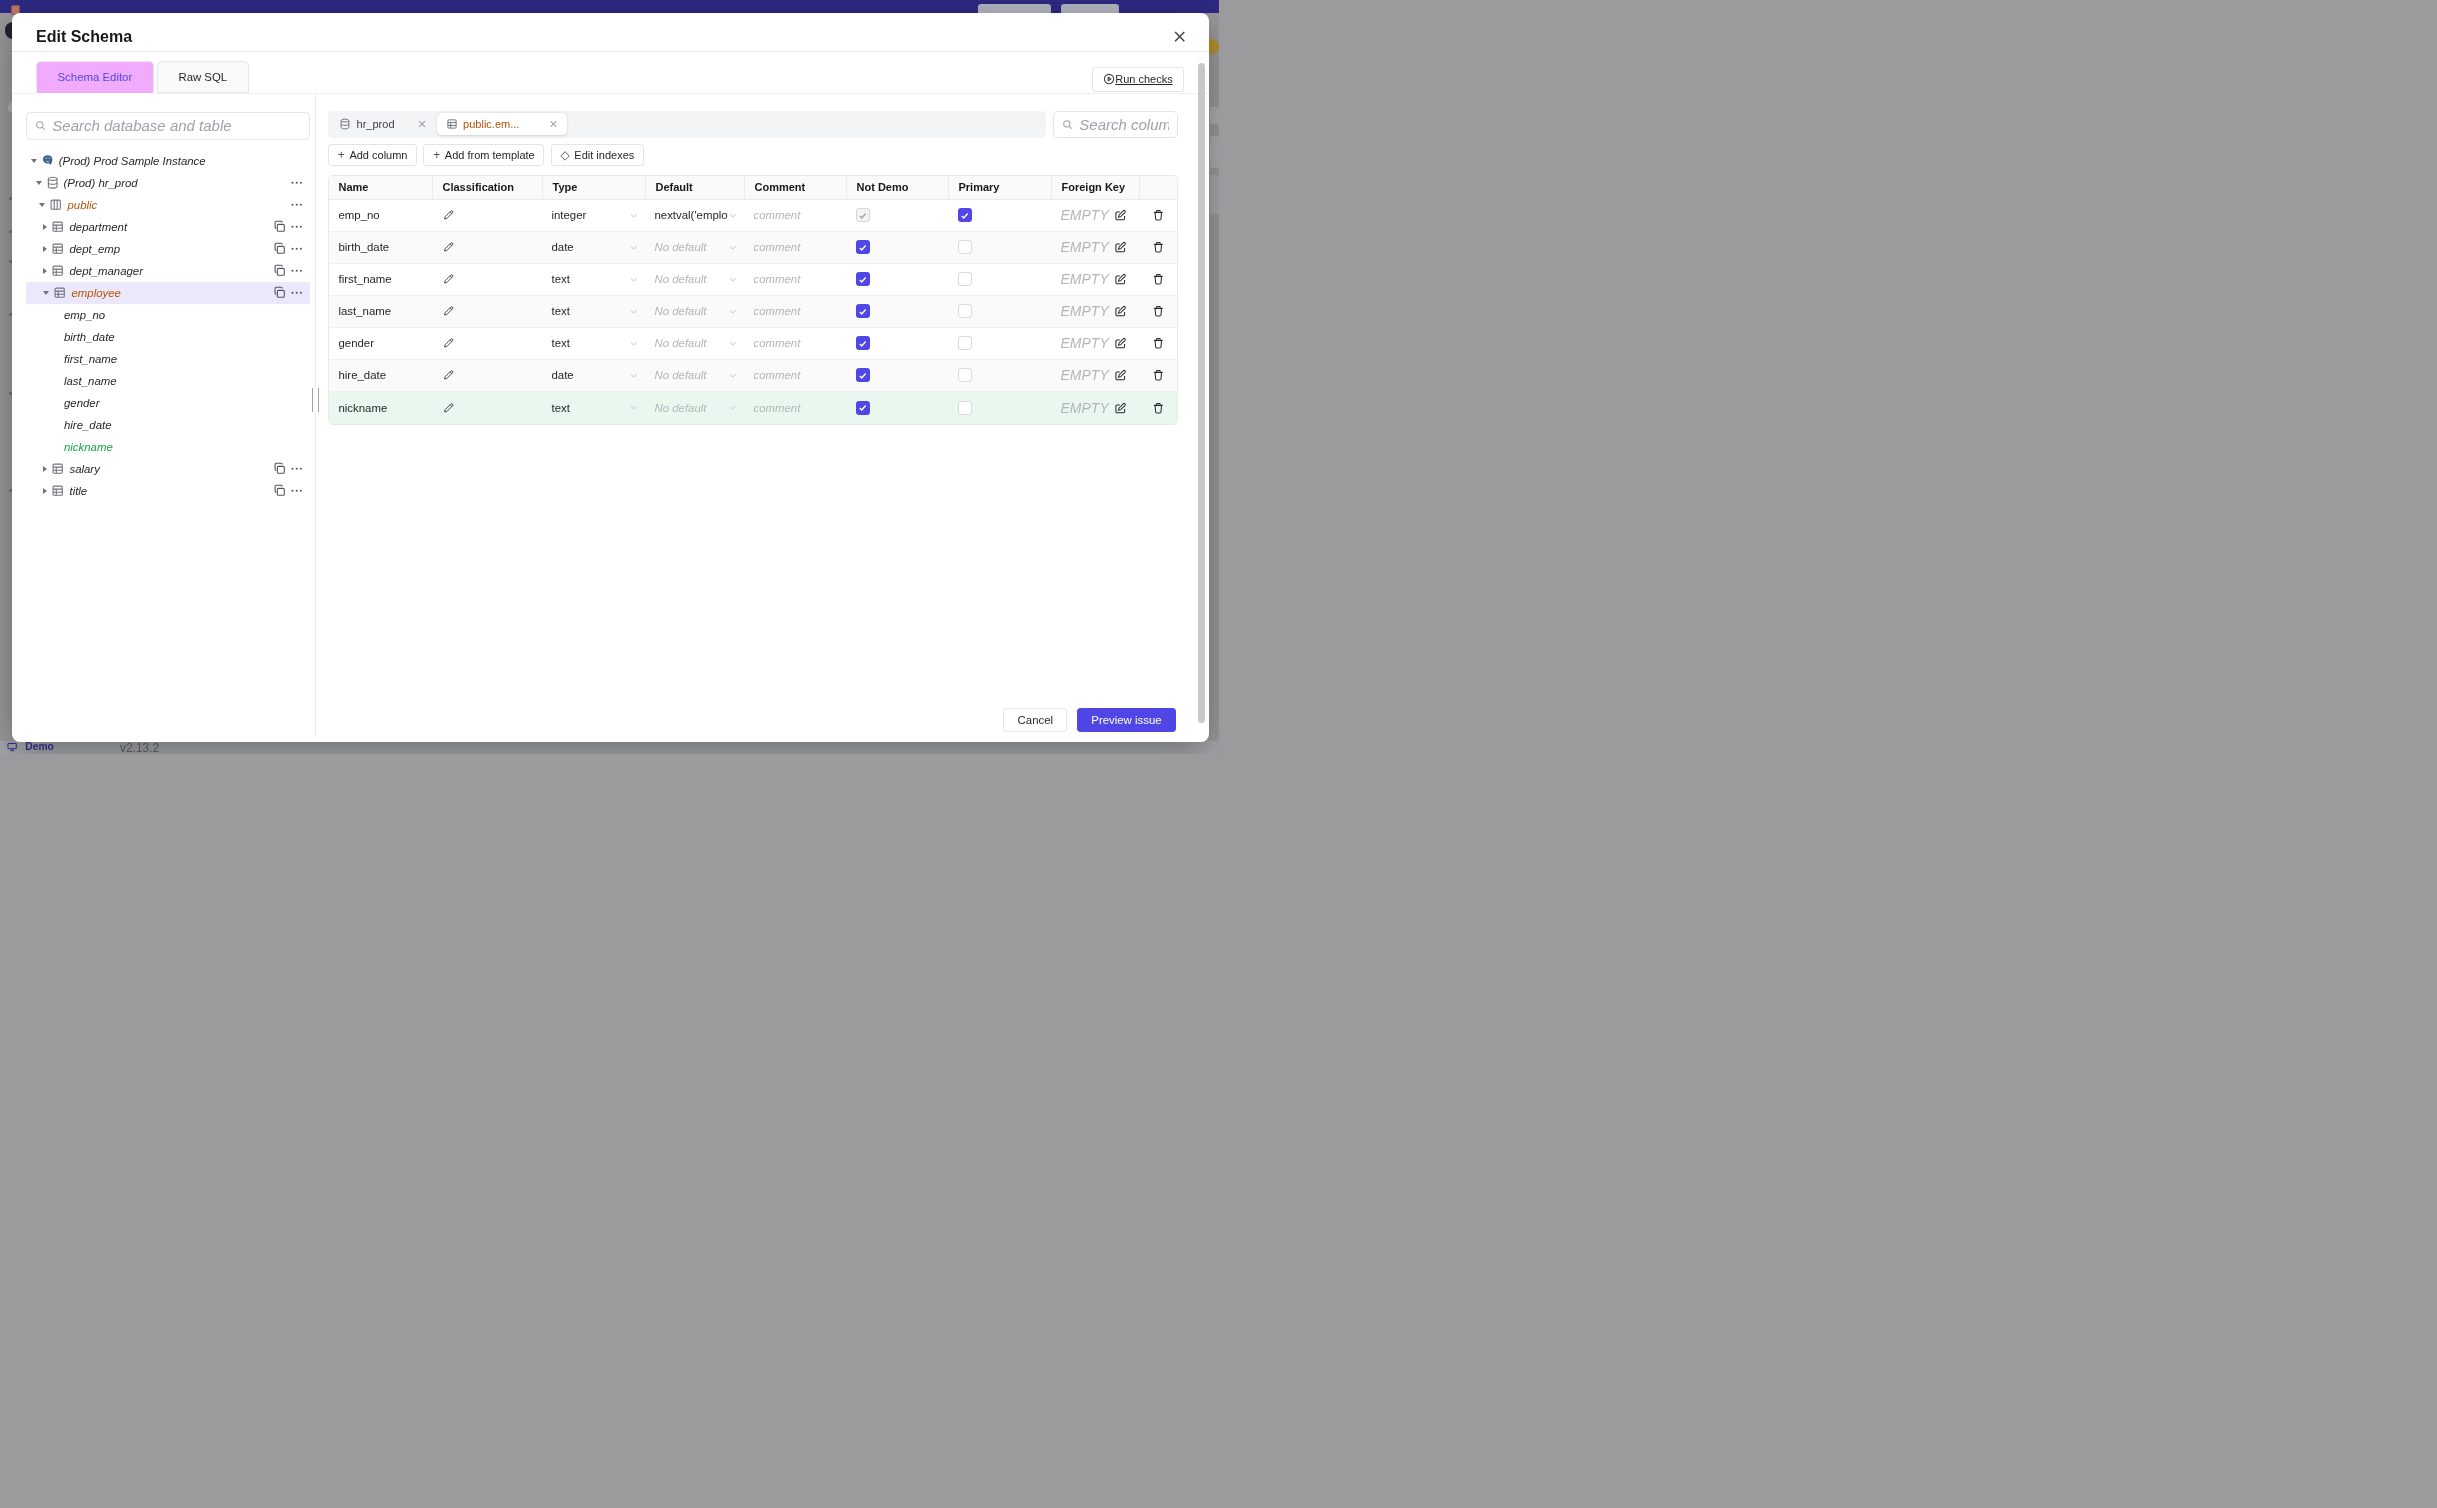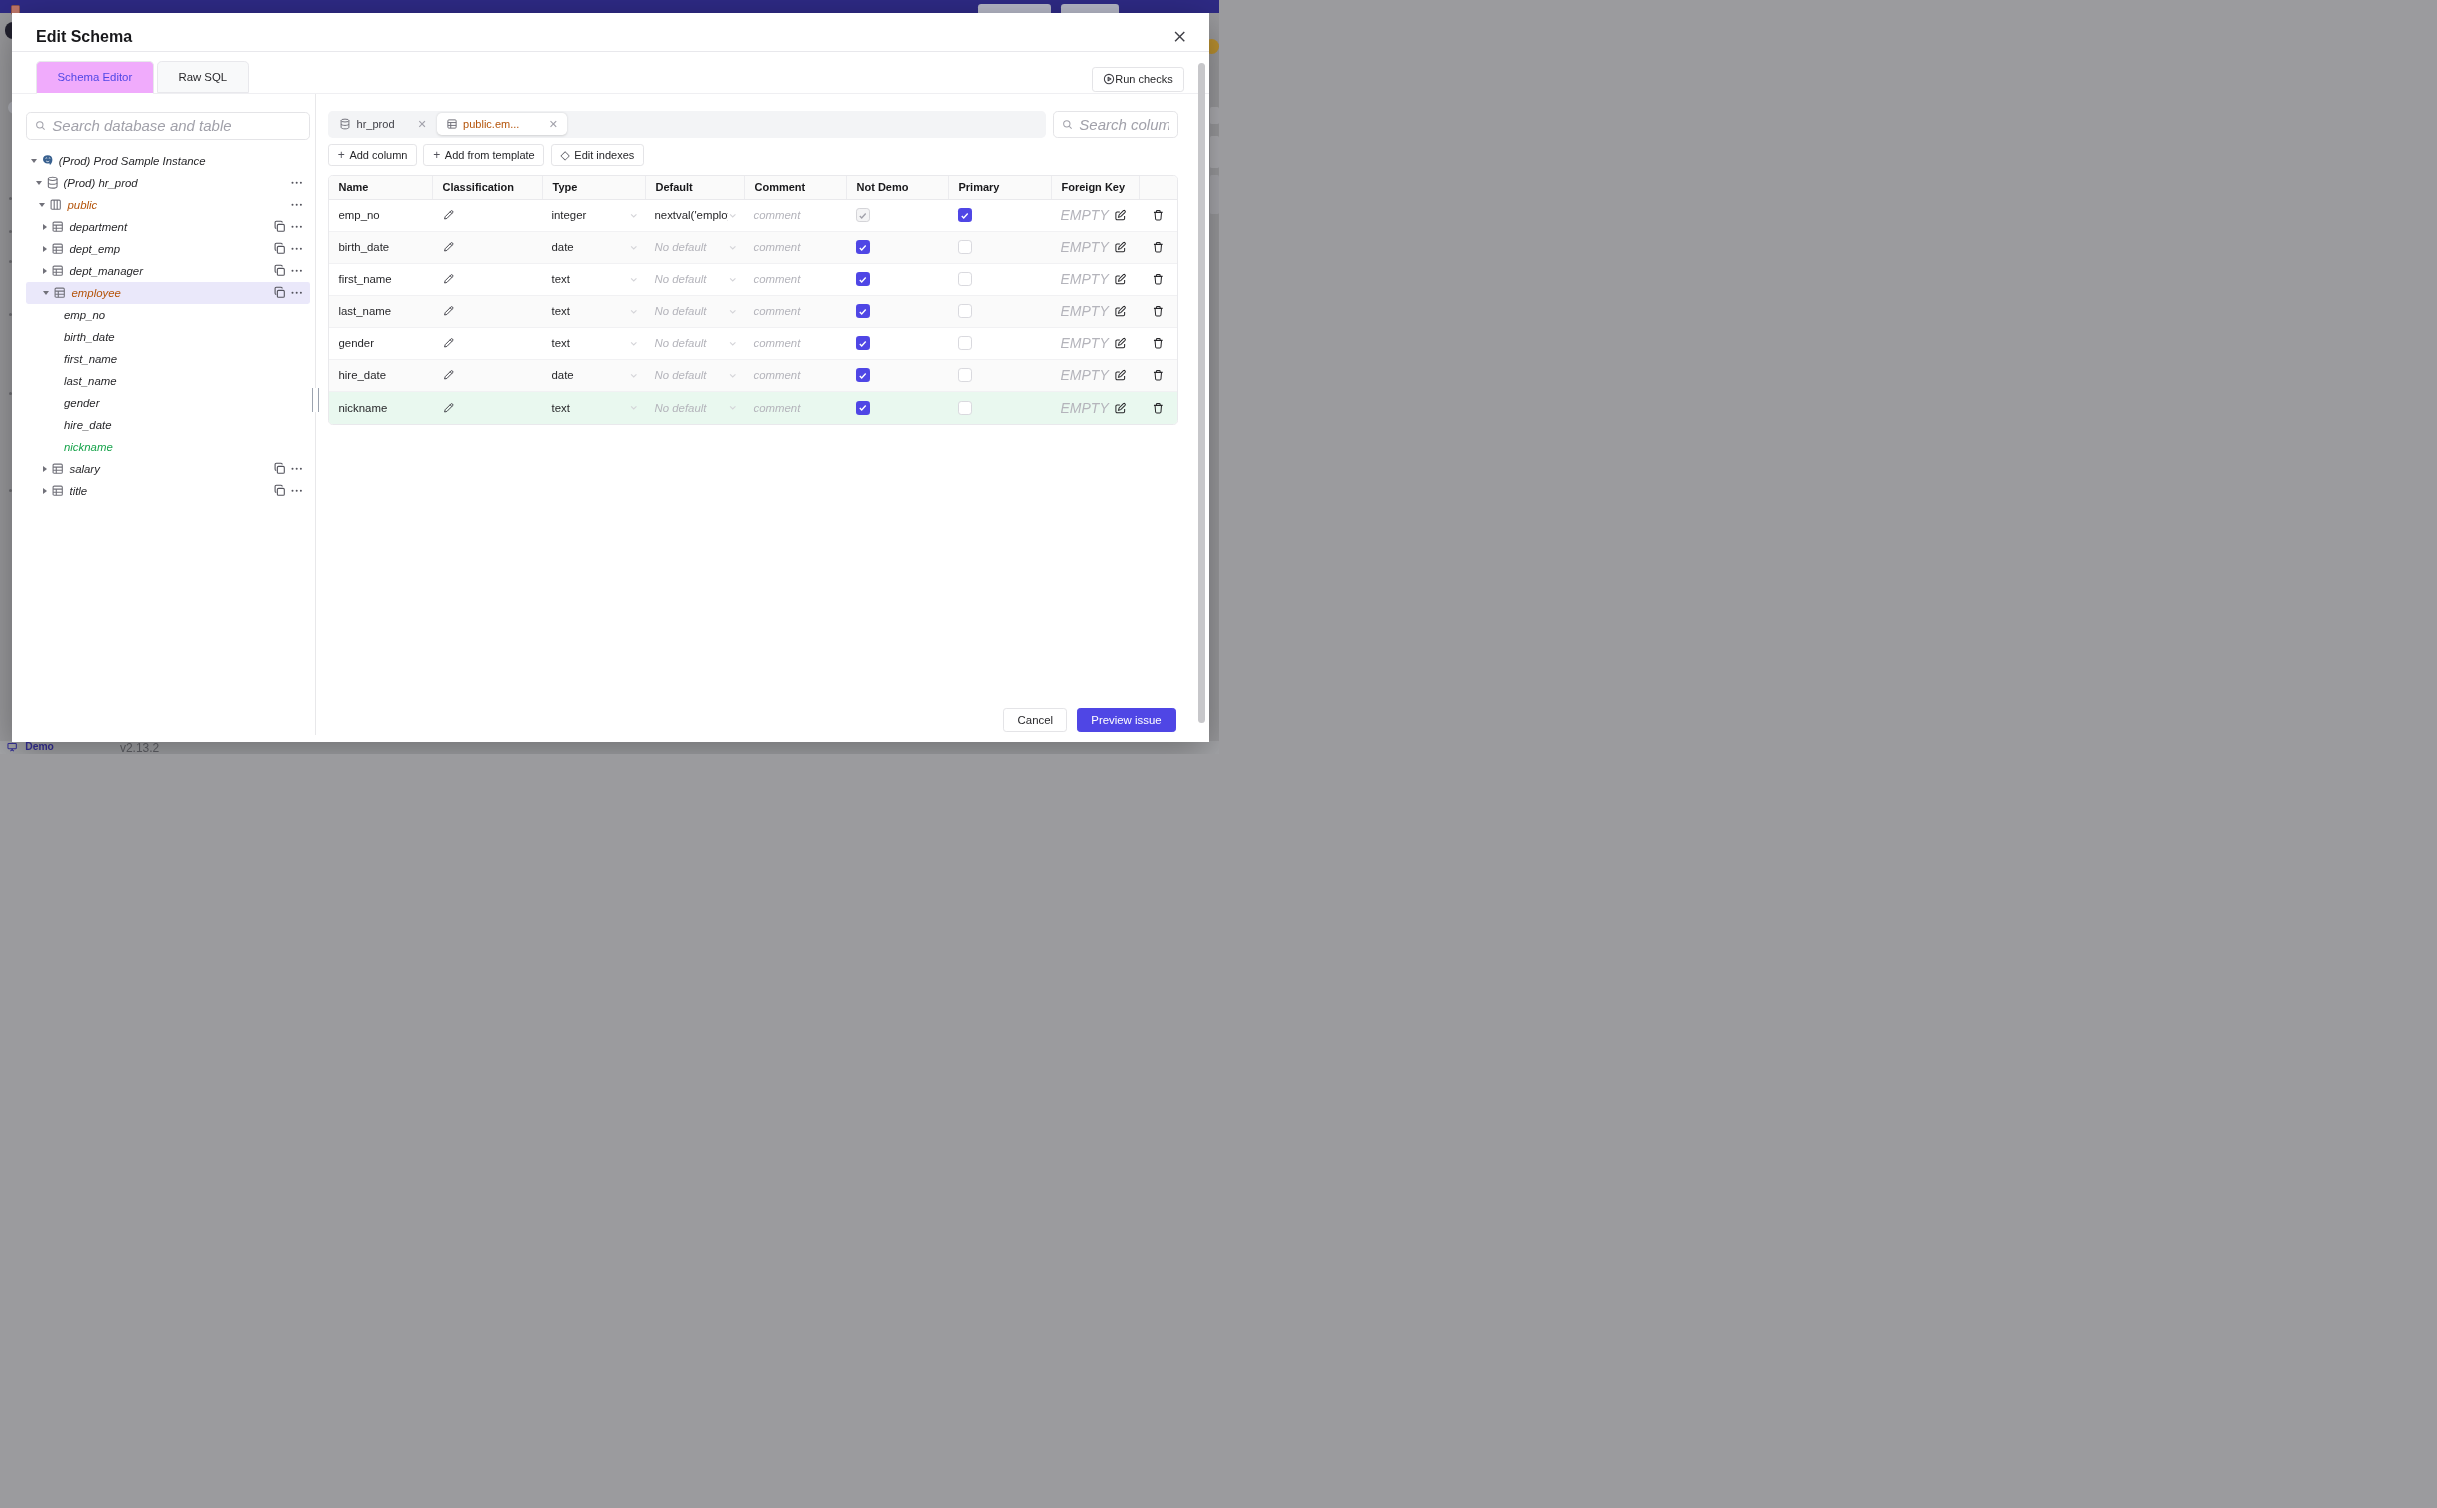--- a/index.html
+++ b/index.html
@@ -16,34 +16,34 @@
   .bg-pill { position:absolute; left:8px; top:101px; width:21px; height:13.4px; border-radius:7px; background:#b2b4bb; z-index:2; }
   .bg-dot { position:absolute; left:8.7px; width:3.2px; height:3.2px; border-radius:1.6px; background:#717175; z-index:2; }
   .bg-avatar { position:absolute; left:1204px; top:39px; width:15px; height:15px; border-radius:50%; background:#bb9130; z-index:2; }
   .bg-rect { position:absolute; left:1210px; width:8.7px; background:#aeaeb2; border-radius:1.6px; z-index:2; }
   .bg-footer { position:absolute; left:0; bottom:0; width:100%; height:12.6px; background:#a6a7aa; z-index:2; display:flex; align-items:flex-start; }
   .bg-demo { display:flex; align-items:center; gap:8px; margin-left:7px; color:#36309b; font-size:10.3px; font-weight:700; }
   .bg-demo svg { width:10.3px; height:10.3px; }
   .bg-version { margin-left:66px; color:#63646a; font-size:12px; }
 
   
-  .modal { position:absolute; left:12px; top:12.6px; width:1197px; height:729px; background:#fff; border-radius:0;
+  .modal { position:absolute; left:12px; top:12.6px; width:1197px; height:729px; background:#fff; border-radius:8px;
            box-shadow:0 9.5px 38px rgba(0,0,0,.35); z-index:10; }
   .m-title { position:absolute; left:24px; top:15px; font-size:16px; font-weight:700; color:#18181b; }
   .m-close { position:absolute; right:19px; top:13.4px; width:20.5px; height:20.5px; display:flex; align-items:center; justify-content:center; color:#3f3f46; cursor:pointer; }
   .m-close svg { width:13.4px; height:13.4px; }
   .m-divider { position:absolute; left:0; right:0; top:38px; border-top:0.8px solid #e8e8ec; }
   .m-tabline { position:absolute; left:0; right:0; top:80px; border-top:0.8px solid #efeff2; }
 
   .m-tabs { position:absolute; left:24px; top:48px; display:flex; gap:3.2px; z-index:3; }
   .tab { height:32px; padding:0 20.5px; display:flex; align-items:center; font-size:11.4px; border:0.8px solid #e8e8ec; border-radius:4.7px 4.7px 0 0; background:#f8f9fa; color:#27272a; cursor:pointer; }
   .tab.active { background:#f0abfc; border-bottom:0.8px solid #fff; height:33px; color:#4f46e5; }
 
   .run-checks { position:absolute; right:25px; top:54px; height:25px; padding:0 10.3px; display:flex; align-items:center; gap:0;
-                border:0.8px solid #e4e4e7; border-radius:3.2px; background:#fff; font-size:11px; color:#27272a; cursor:pointer; }
+                border:0.8px solid #e4e4e7; border-radius:3.2px; background:#fff; font-size:11px; color:#27272a; cursor:pointer;text-decoration:underline; }
   .run-checks svg { width:12px; height:12px; color:#3f3f46; }
 
   .m-body { position:absolute; left:0; right:0; top:81px; bottom:0; }
 
   
   .sidebar { position:absolute; left:14px; top:0; width:284px; bottom:0; }
   .searchbox { display:flex; align-items:center; gap:6.3px; height:28px; border:0.8px solid #e4e4e7; border-radius:4.7px; padding:0 8px; background:#fff; }
   .searchbox svg { width:11px; height:11px; color:#a1a1aa; flex:none; }
   .searchbox input { border:none; outline:none; width:100%; font-size:15px; color:#27272a; font-family:inherit; background:transparent;font-style:italic; }
   .searchbox input::placeholder { color:#a1a1aa; }

